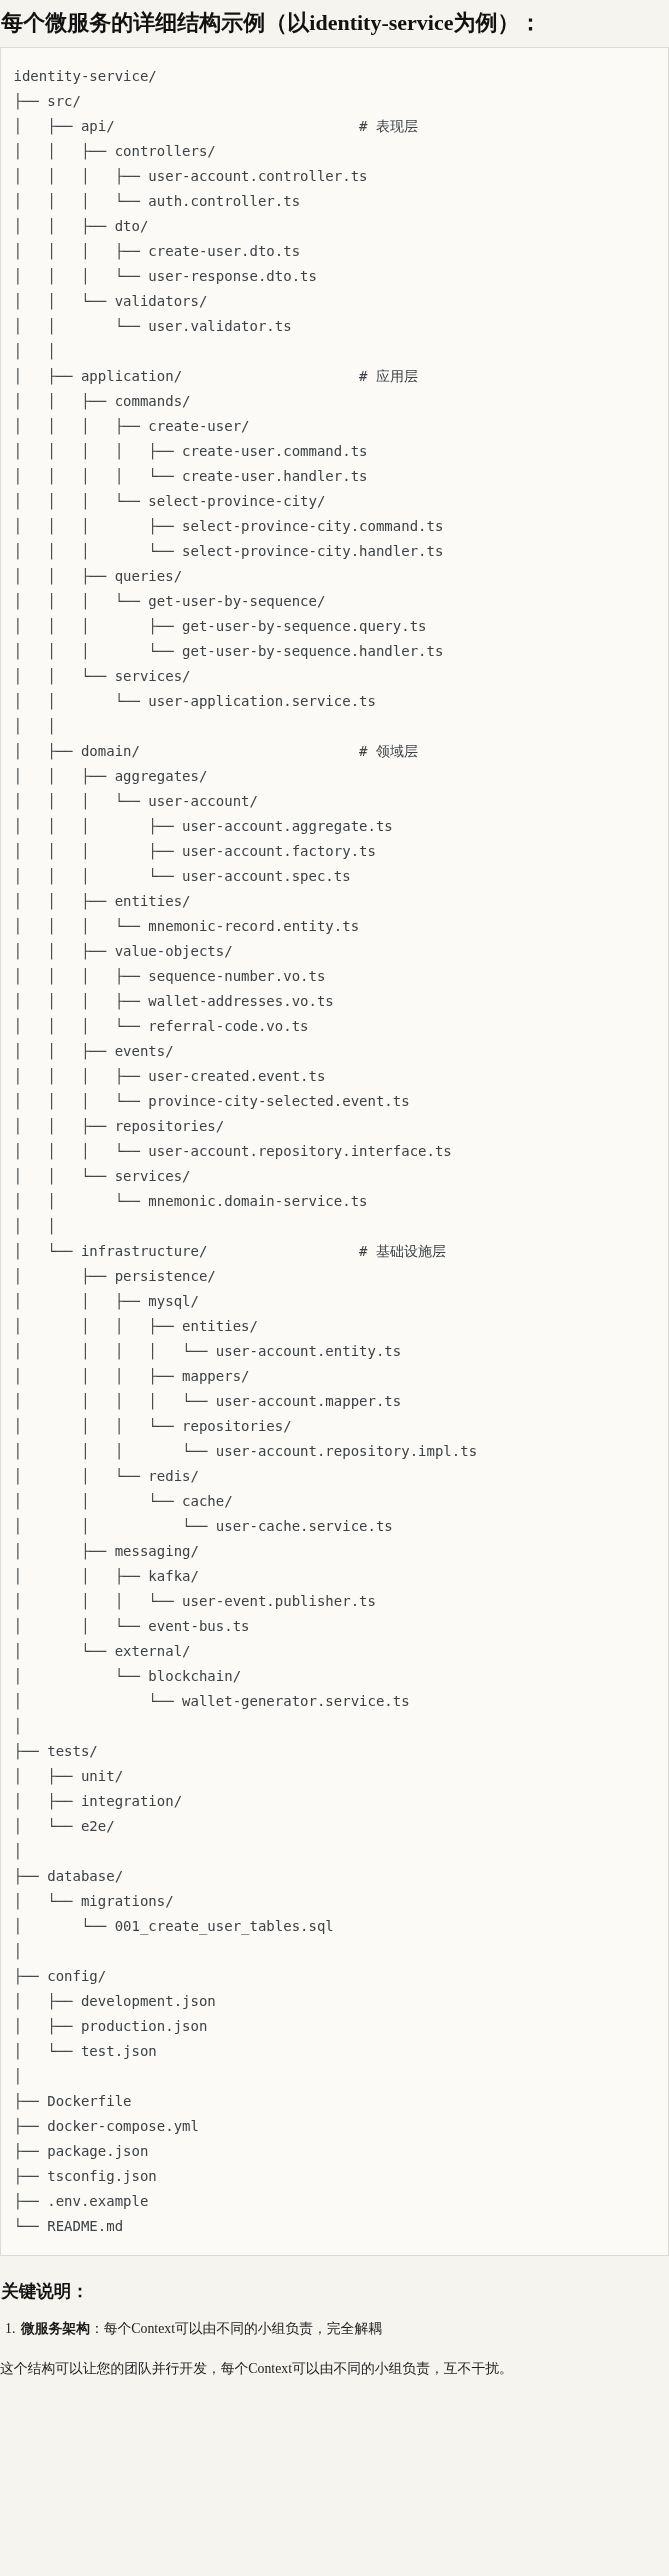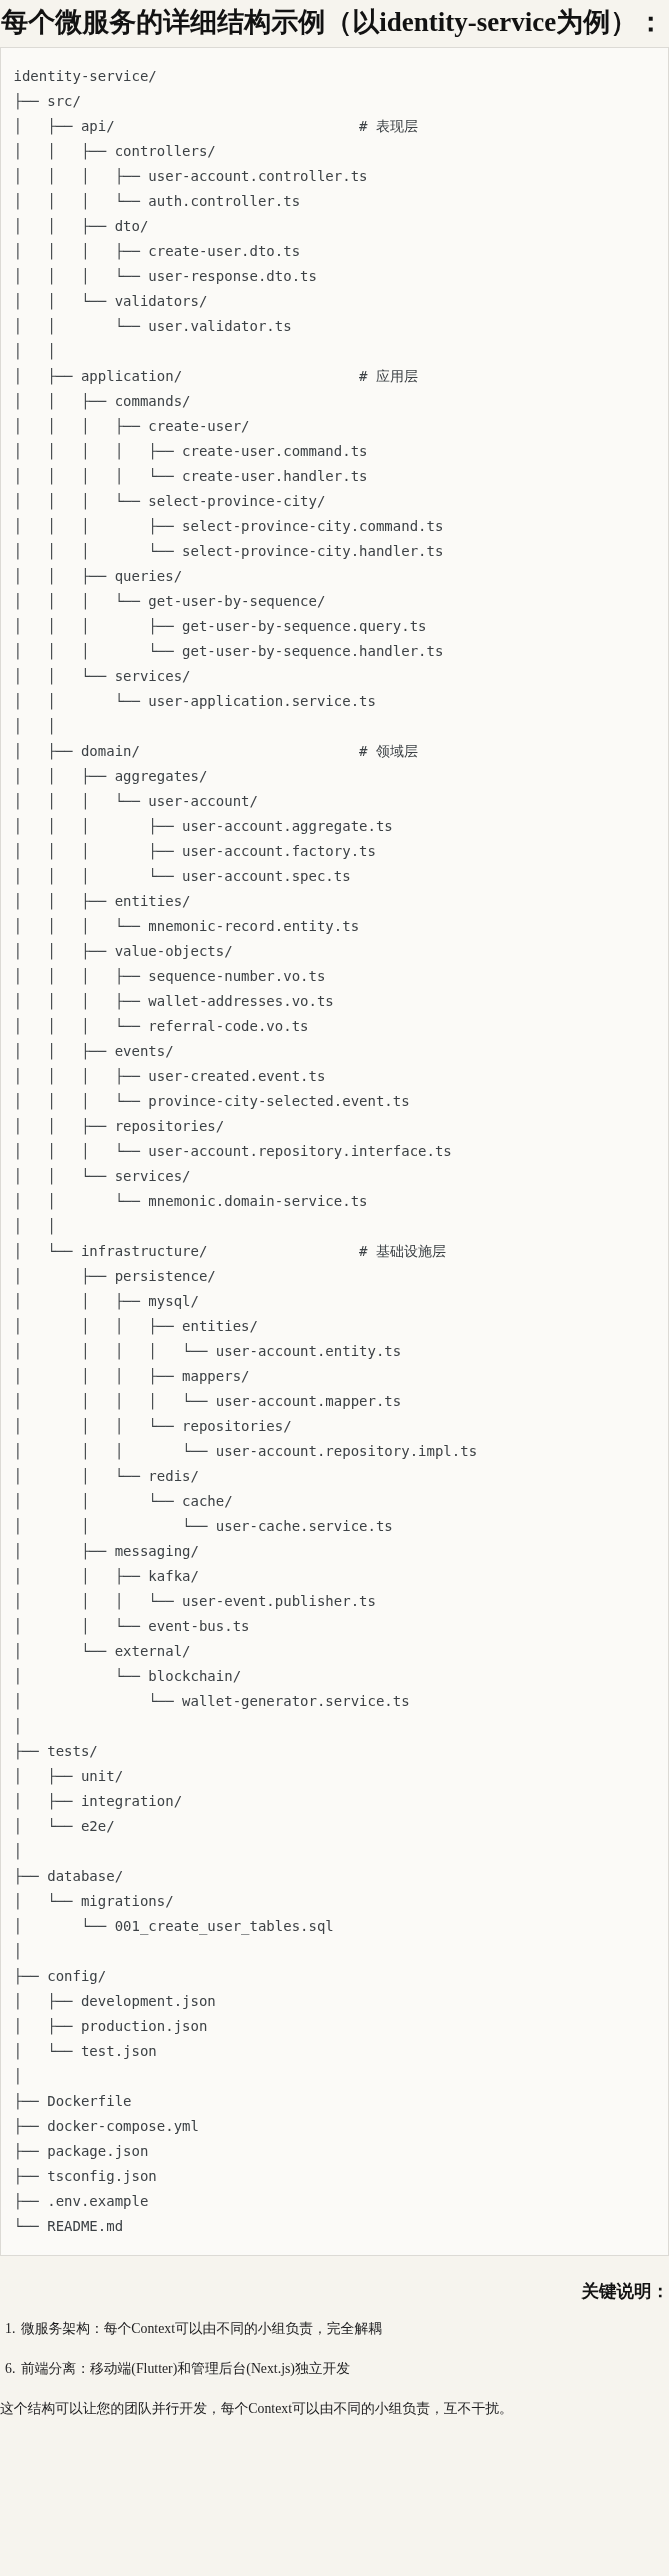--- a/index.html
+++ b/index.html
@@ -9,21 +9,21 @@
   }
   body {
     width: 669px;
     min-height: 2576px;
     box-sizing: border-box;
     padding: 7.5px 0 12.5px 0;
     font-family: "Liberation Serif", serif;
     color: #18181a;
   }
   h1.page-title {
-    font-size: 27px;
+    font-size: 22px;
     line-height: 29px;
     font-weight: bold;
     margin: 0 0 10px 1.3px;
     color: #121212;
     letter-spacing: 0;
   }
   pre.file-tree {
     box-sizing: border-box;
     width: 669px;
     margin: 0;
@@ -36,38 +36,37 @@
     color: #3c4145;
     white-space: pre;
     overflow: hidden;
   }
   h2.notes-heading {
     font-size: 17.5px;
     line-height: 24px;
     font-weight: bold;
     margin: 22.5px 0 16.3px 1.3px;
     color: #121212;
-    text-align: right;
   }
   ol.notes {
     list-style: none;
     margin: 0;
     padding: 0 0 0 5px;
     font-size: 13.8px;
   }
   ol.notes li.note {
     line-height: 20.6px;
     margin-bottom: 19.4px;
     color: #1c1c1e;
   }
   ol.notes .num {
     margin-right: 5.6px;
   }
   ol.notes .term {
-    font-weight: normal;
+    font-weight: bold;
     text-align: right;
   }
   p.footer-note {
     font-size: 13.8px;
     line-height: 20.6px;
     margin: 19px 0 0 0;
     color: #1c1c1e;
   }
 </style>
 </head>
@@ -160,17 +159,16 @@
 ├── docker-compose.yml
 ├── package.json
 ├── tsconfig.json
 ├── .env.example
 └── README.md</pre>
 
 <h2 class="notes-heading">关键说明：</h2>
 
 <ol class="notes">
   <li class="note"><span class="num">1.</span><strong class="term">微服务架构</strong><span class="colon">：</span><span class="desc">每个Context可以由不同的小组负责，完全解耦</span></li>
-  <li class="note"><span class="num">6.</span><strong class="term">前端分离</strong><span class="colon">：</span><span class="desc">移动端(Flutter)和管理后台(Next.js)独立开发</span></li>
 </ol>
 
 <p class="footer-note">这个结构可以让您的团队并行开发，每个Context可以由不同的小组负责，互不干扰。</p>
 
 
 </body></html>

